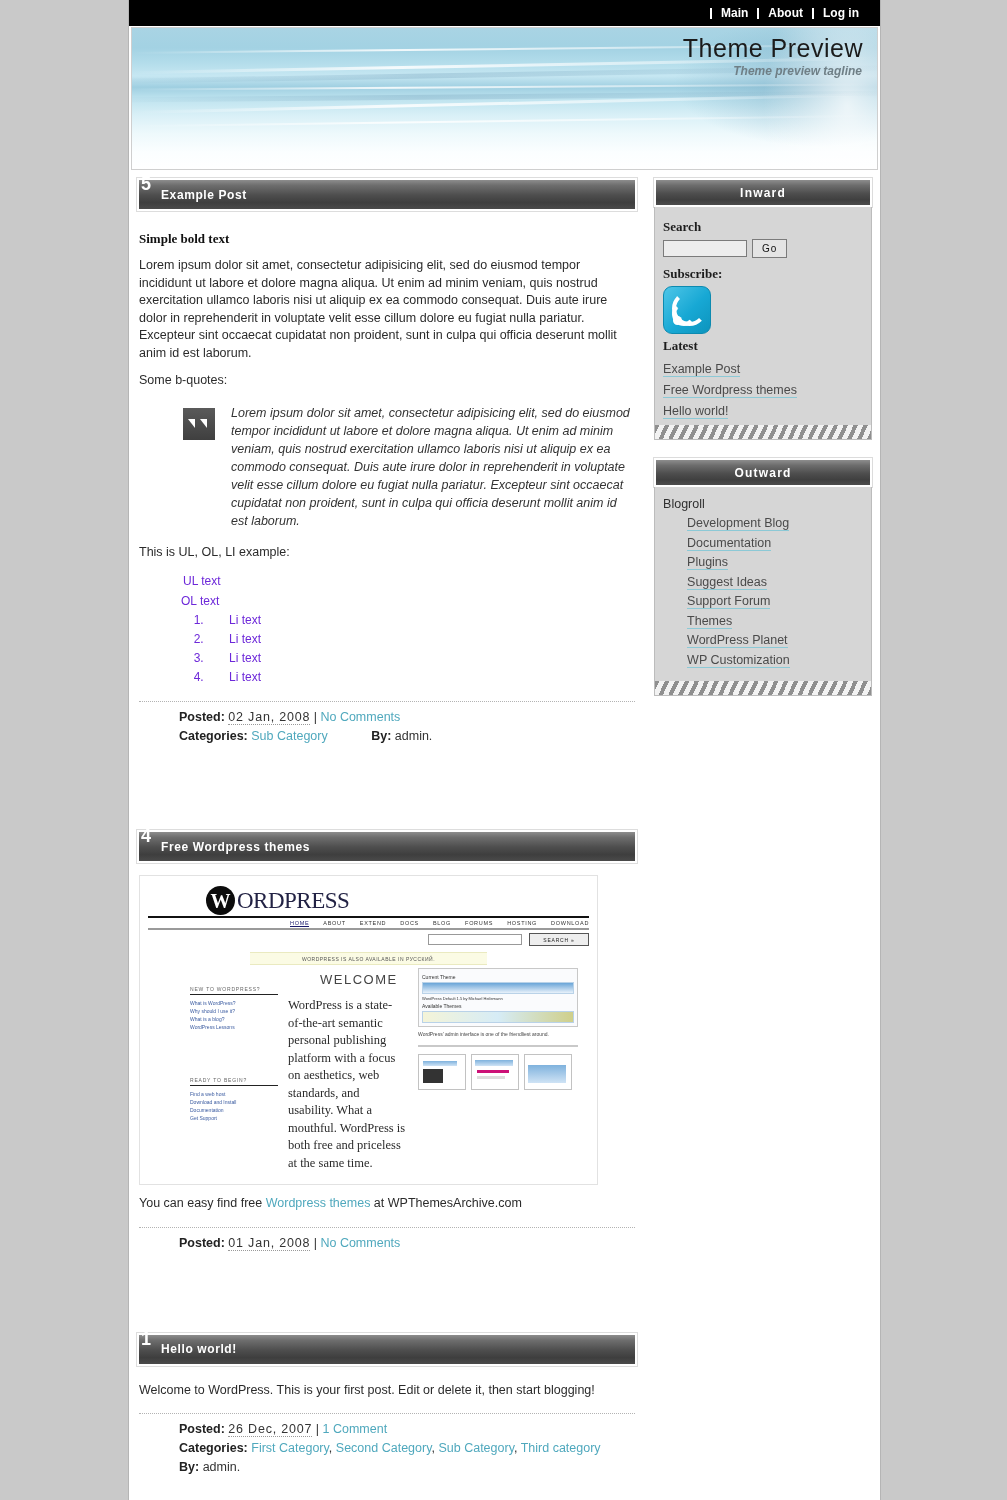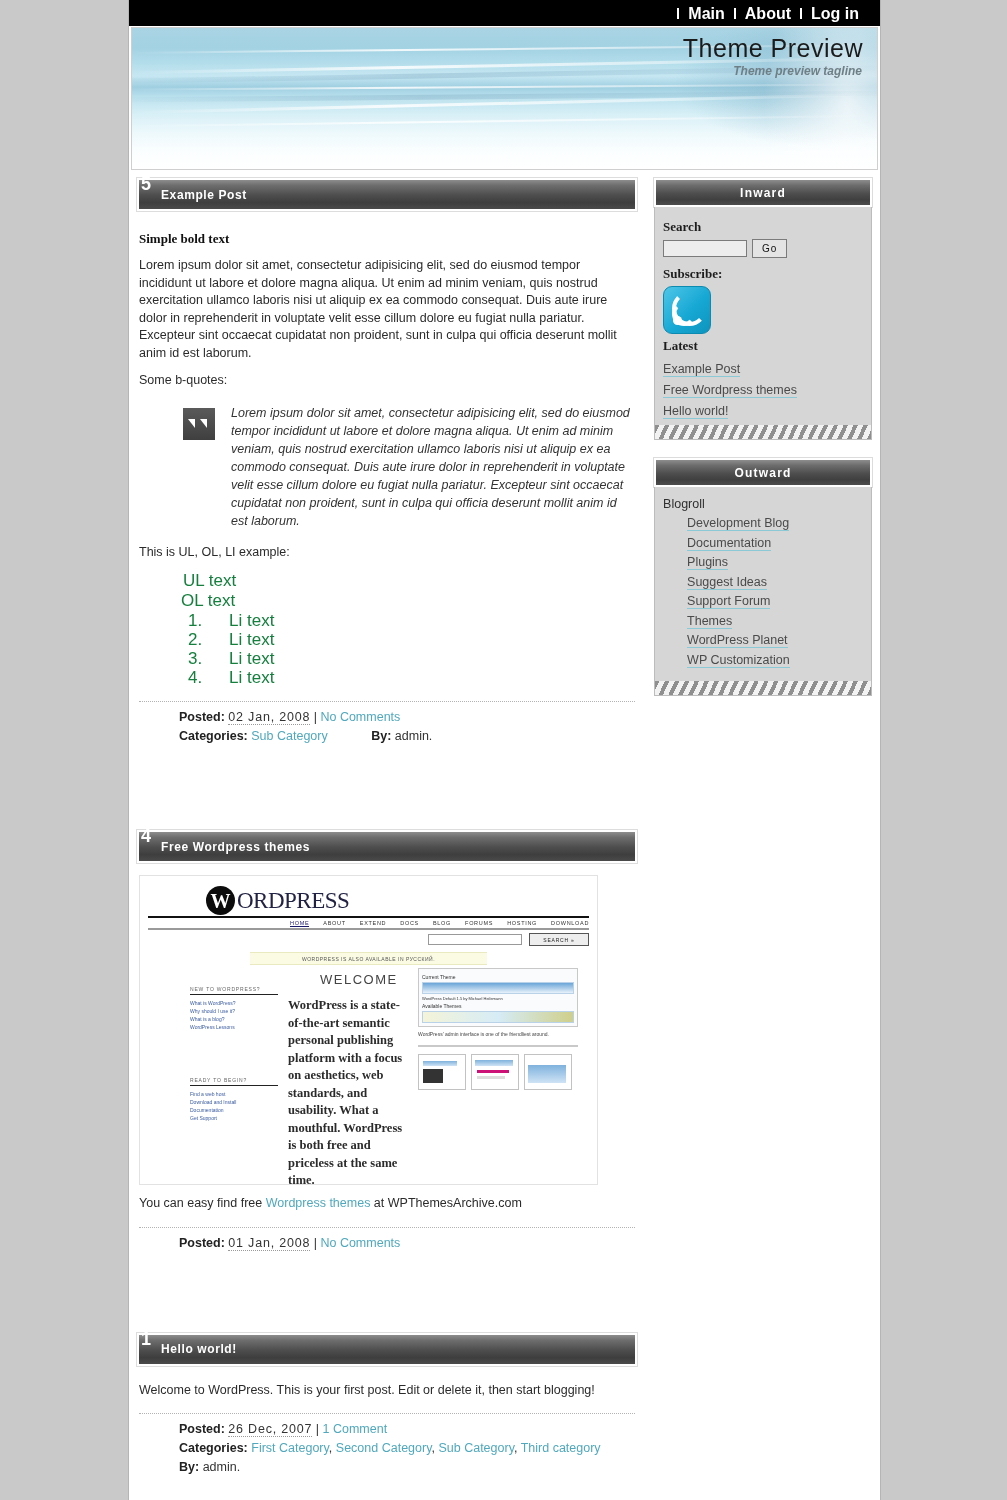--- a/index.html
+++ b/index.html
@@ -14,21 +14,21 @@
     background:#ffffff;
     border-left:1px solid #b5b5b5;border-right:1px solid #b5b5b5;
   }
   
   .topnav{
     height:26px;background:#000000;
     display:flex;align-items:center;justify-content:flex-end;
     padding-right:12px;box-sizing:border-box;
   }
   .topnav a{
-    color:#ffffff;text-decoration:none;font-size:16px;font-weight:bold;
+    color:#ffffff;text-decoration:none;font-size:12px;font-weight:bold;
     padding:0 9px;border-left:2px solid #ffffff;line-height:11px;
   }
   
   .banner{
     position:relative;height:143px;margin:1px 2px 0 2px;
     background:
       radial-gradient(ellipse 120px 200px at 96% 55%, rgba(255,255,255,.75) 0%, rgba(173,216,230,0) 70%),
       radial-gradient(ellipse 200px 90px at 92% 38%, rgba(120,170,195,.55) 0%, rgba(160,205,225,0) 72%),
       linear-gradient(to bottom,
          #a9d4e4 0%, #a3d2e3 14%, #b2dcea 24%,
@@ -86,21 +86,21 @@
     background:linear-gradient(to bottom,#5a5a5a,#3f3f3f);
     border:2px solid #ffffff;box-sizing:border-box;
   }
   .qmark:before,.qmark:after{
     content:"";position:absolute;top:11px;width:0;height:0;
     border-left:7px solid transparent;border-right:0 solid transparent;
     border-top:9px solid #ffffff;
   }
   .qmark:before{left:5px;}
   .qmark:after{left:17px;}
-  .listwrap{margin:4px 0 10px 0;font-size:17px;color:#15803d;}
+  .listwrap{margin:4px 0 10px 0;font-size:12px;color:#6d28d9;}
   .ul-lvl{margin-left:44px;line-height:20px;}
   .ol-lvl{margin-left:42px;line-height:20px;}
   ol.li-list{margin:0 0 0 46px;padding:0 0 0 22px;line-height:19px;}
   ol.li-list li{padding-left:22px;}
   .postmeta{
     border-top:1px dotted #b3b3b3;margin-top:14px;padding-top:6px;
     font-size:12.5px;color:#333;line-height:19px;
   }
   .postmeta b{color:#222;margin-left:40px;}
   .dateval{border-bottom:1px dotted #999;letter-spacing:.8px;}
@@ -165,21 +165,21 @@
   .wp-searchbox{position:absolute;right:75px;top:58px;width:92px;height:9px;border:1px solid #999;background:#fff;}
   .wp-searchbtn{position:absolute;right:8px;top:57px;width:58px;height:11px;border:1px solid #555;background:#eee;font-size:5px;display:flex;align-items:center;justify-content:center;letter-spacing:.8px;color:#222;}
   .wp-notice{position:absolute;left:110px;right:110px;top:76px;height:11px;background:#fbfbe4;border-top:1px solid #eaeac0;border-bottom:1px solid #eaeac0;font-size:5px;color:#555;display:flex;align-items:center;justify-content:center;letter-spacing:.5px;}
   .wp-left{position:absolute;left:50px;top:110px;width:88px;}
   .wp-mid{position:absolute;left:148px;top:96px;width:118px;}
   .wp-right{position:absolute;left:278px;top:92px;width:160px;}
   .wp-welcome{font-family:"Liberation Sans",sans-serif;font-size:13px;color:#444;letter-spacing:1.5px;margin-bottom:7px;margin-left:32px;}
   .wp-sechead{font-size:5px;color:#666;letter-spacing:.8px;border-bottom:1px solid #222;padding-bottom:2px;margin-bottom:4px;}
   .wp-bullets{list-style:none;margin:0;padding:0;}
   .wp-bullets li{font-size:5px;color:#3a5ba0;line-height:8px;}
-  .wp-para{font-family:"Liberation Serif",serif;font-size:6px;line-height:8.5px;color:#222;margin:0 0 7px 0;font-weight:bold;}
+  .wp-para{font-family:"Liberation Serif",serif;font-size:6px;line-height:8.5px;color:#222;margin:0 0 7px 0;}
   .wp-card{border:1px solid #c8c8c8;background:#fafbfd;padding:3px;}
   .wp-cardline{font-size:5px;color:#333;margin:2px 0;}
   .wp-thumb{height:10px;background:linear-gradient(to bottom,#6aa5d8,#e8f1fa);border:1px solid #b9d2e8;}
   .wp-caption{font-size:5px;color:#444;line-height:7px;margin-top:4px;}
   .wp-hr{height:2px;background:#c9c9c9;margin:7px 0;}
   .wp-boxes{display:flex;gap:5px;}
   .wp-box{width:46px;height:34px;border:1px solid #c2c2c2;background:#fff;position:relative;overflow:hidden;}
   .wp-box i{position:absolute;display:block;background:linear-gradient(to bottom,#7fb2dd,#cfe3f5);}
 </style>
 </head>

